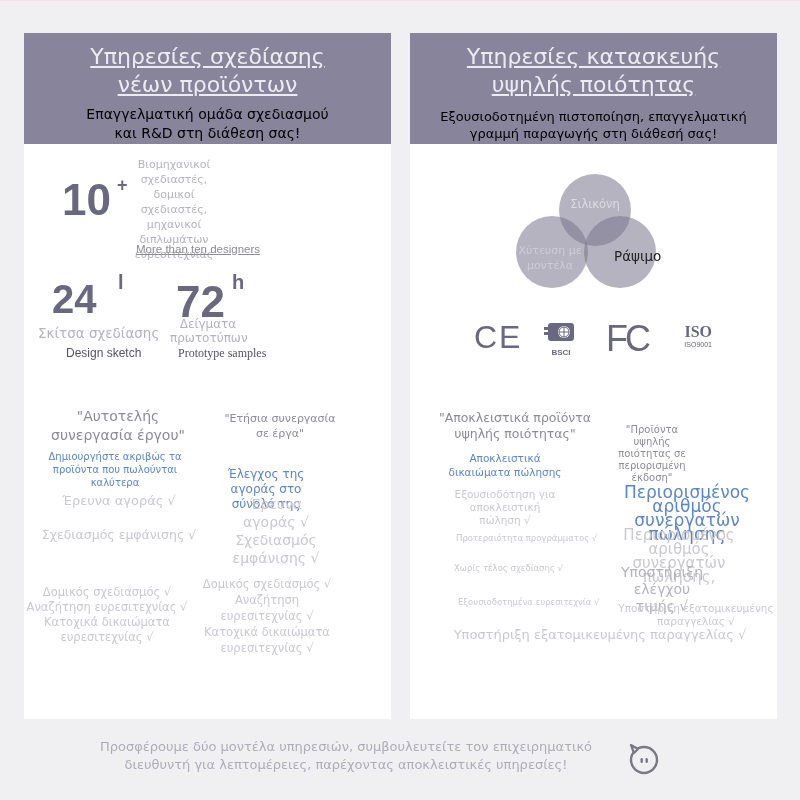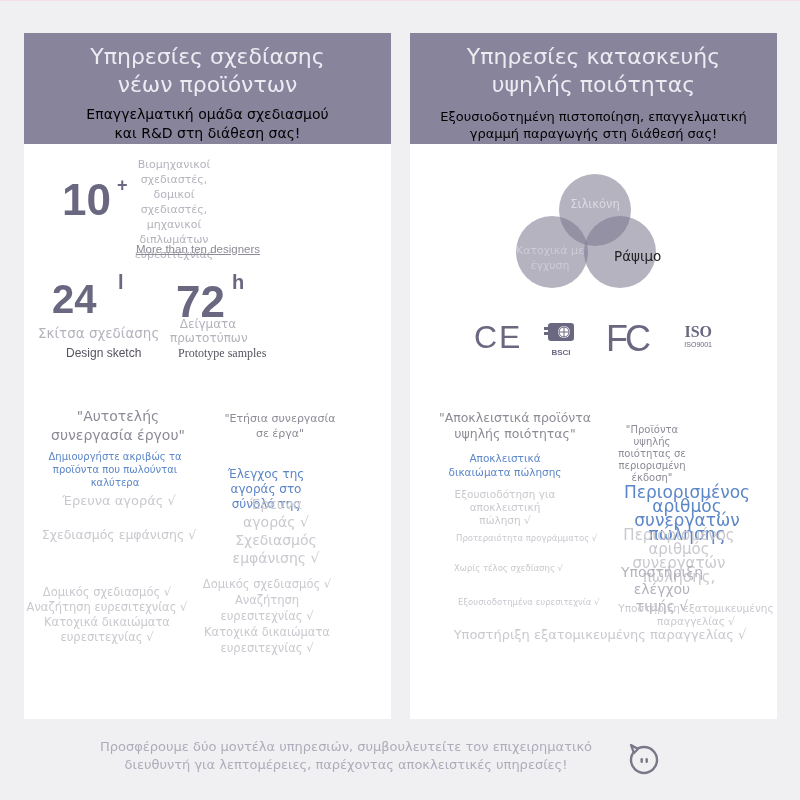--- a/index.html
+++ b/index.html
@@ -19,21 +19,21 @@
   }
   .panel.left { left: 24px; }
   .panel.right { left: 410px; }
   .panel-header {
     position: absolute; left: 0; top: 0; width: 100%; height: 111px;
     background: #88849c;
     text-align: center;
   }
   .panel-title {
     position: absolute; left: 0; right: 0; top: 10px;
-    color: #ecebf2; font-size: 22px; line-height: 28px;
+    color: #ecebf2; font-size: 22px; line-height: 28px; text-decoration: underline;
   }
   .panel-sub {
     position: absolute; left: 0; right: 0; top: 72px;
     color: #000000; font-size: 14px; line-height: 19px;
   }
   .right .panel-sub { font-size: 13px; line-height: 17px; top: 75px; }
   .abs { position: absolute; }
   .big-num {
     color: #6a6880; font-weight: bold; font-family: "Liberation Sans", sans-serif;
   }
@@ -118,21 +118,21 @@
     <div class="panel-sub">
       <div>Εξουσιοδοτημένη πιστοποίηση, επαγγελματική</div>
       <div>γραμμή παραγωγής στη διάθεσή σας!</div>
     </div>
   </div>
 
   <div class="venn-circle" style="left:149px;top:141px;"></div>
   <div class="venn-circle" style="left:106px;top:183px;"></div>
   <div class="venn-circle" style="left:174px;top:183px;"></div>
   <div class="abs center" style="left:140px;top:164px;width:90px;color:#dcdae4;font-size:11.5px;">Σιλικόνη</div>
-  <div class="abs center" style="left:100px;top:210px;width:80px;color:#cdcbd6;font-size:11px;line-height:15px;">Κατοχικά με έγχυση</div>
+  <div class="abs center" style="left:100px;top:210px;width:80px;color:#cdcbd6;font-size:11px;line-height:15px;">Χύτευση με μοντέλα</div>
   <div class="abs" style="left:204px;top:215px;color:#222;font-size:13.5px;">Ράψιμο</div>
 
   <div class="cert" style="left:64px;top:286px;font-size:32px;letter-spacing:2px;">CE</div>
   <div class="cert" style="left:134px;top:288px;">
     <svg width="34" height="24" viewBox="0 0 34 24">
       <rect x="4" y="2" width="26" height="18" rx="3" fill="#6a6880"></rect>
       <circle cx="20" cy="11" r="6" fill="#fff"></circle>
       <circle cx="20" cy="11" r="5" fill="none" stroke="#6a6880" stroke-width="1"></circle>
       <line x1="15" y1="11" x2="25" y2="11" stroke="#6a6880" stroke-width="1"></line>
       <line x1="20" y1="6" x2="20" y2="16" stroke="#6a6880" stroke-width="1"></line>

